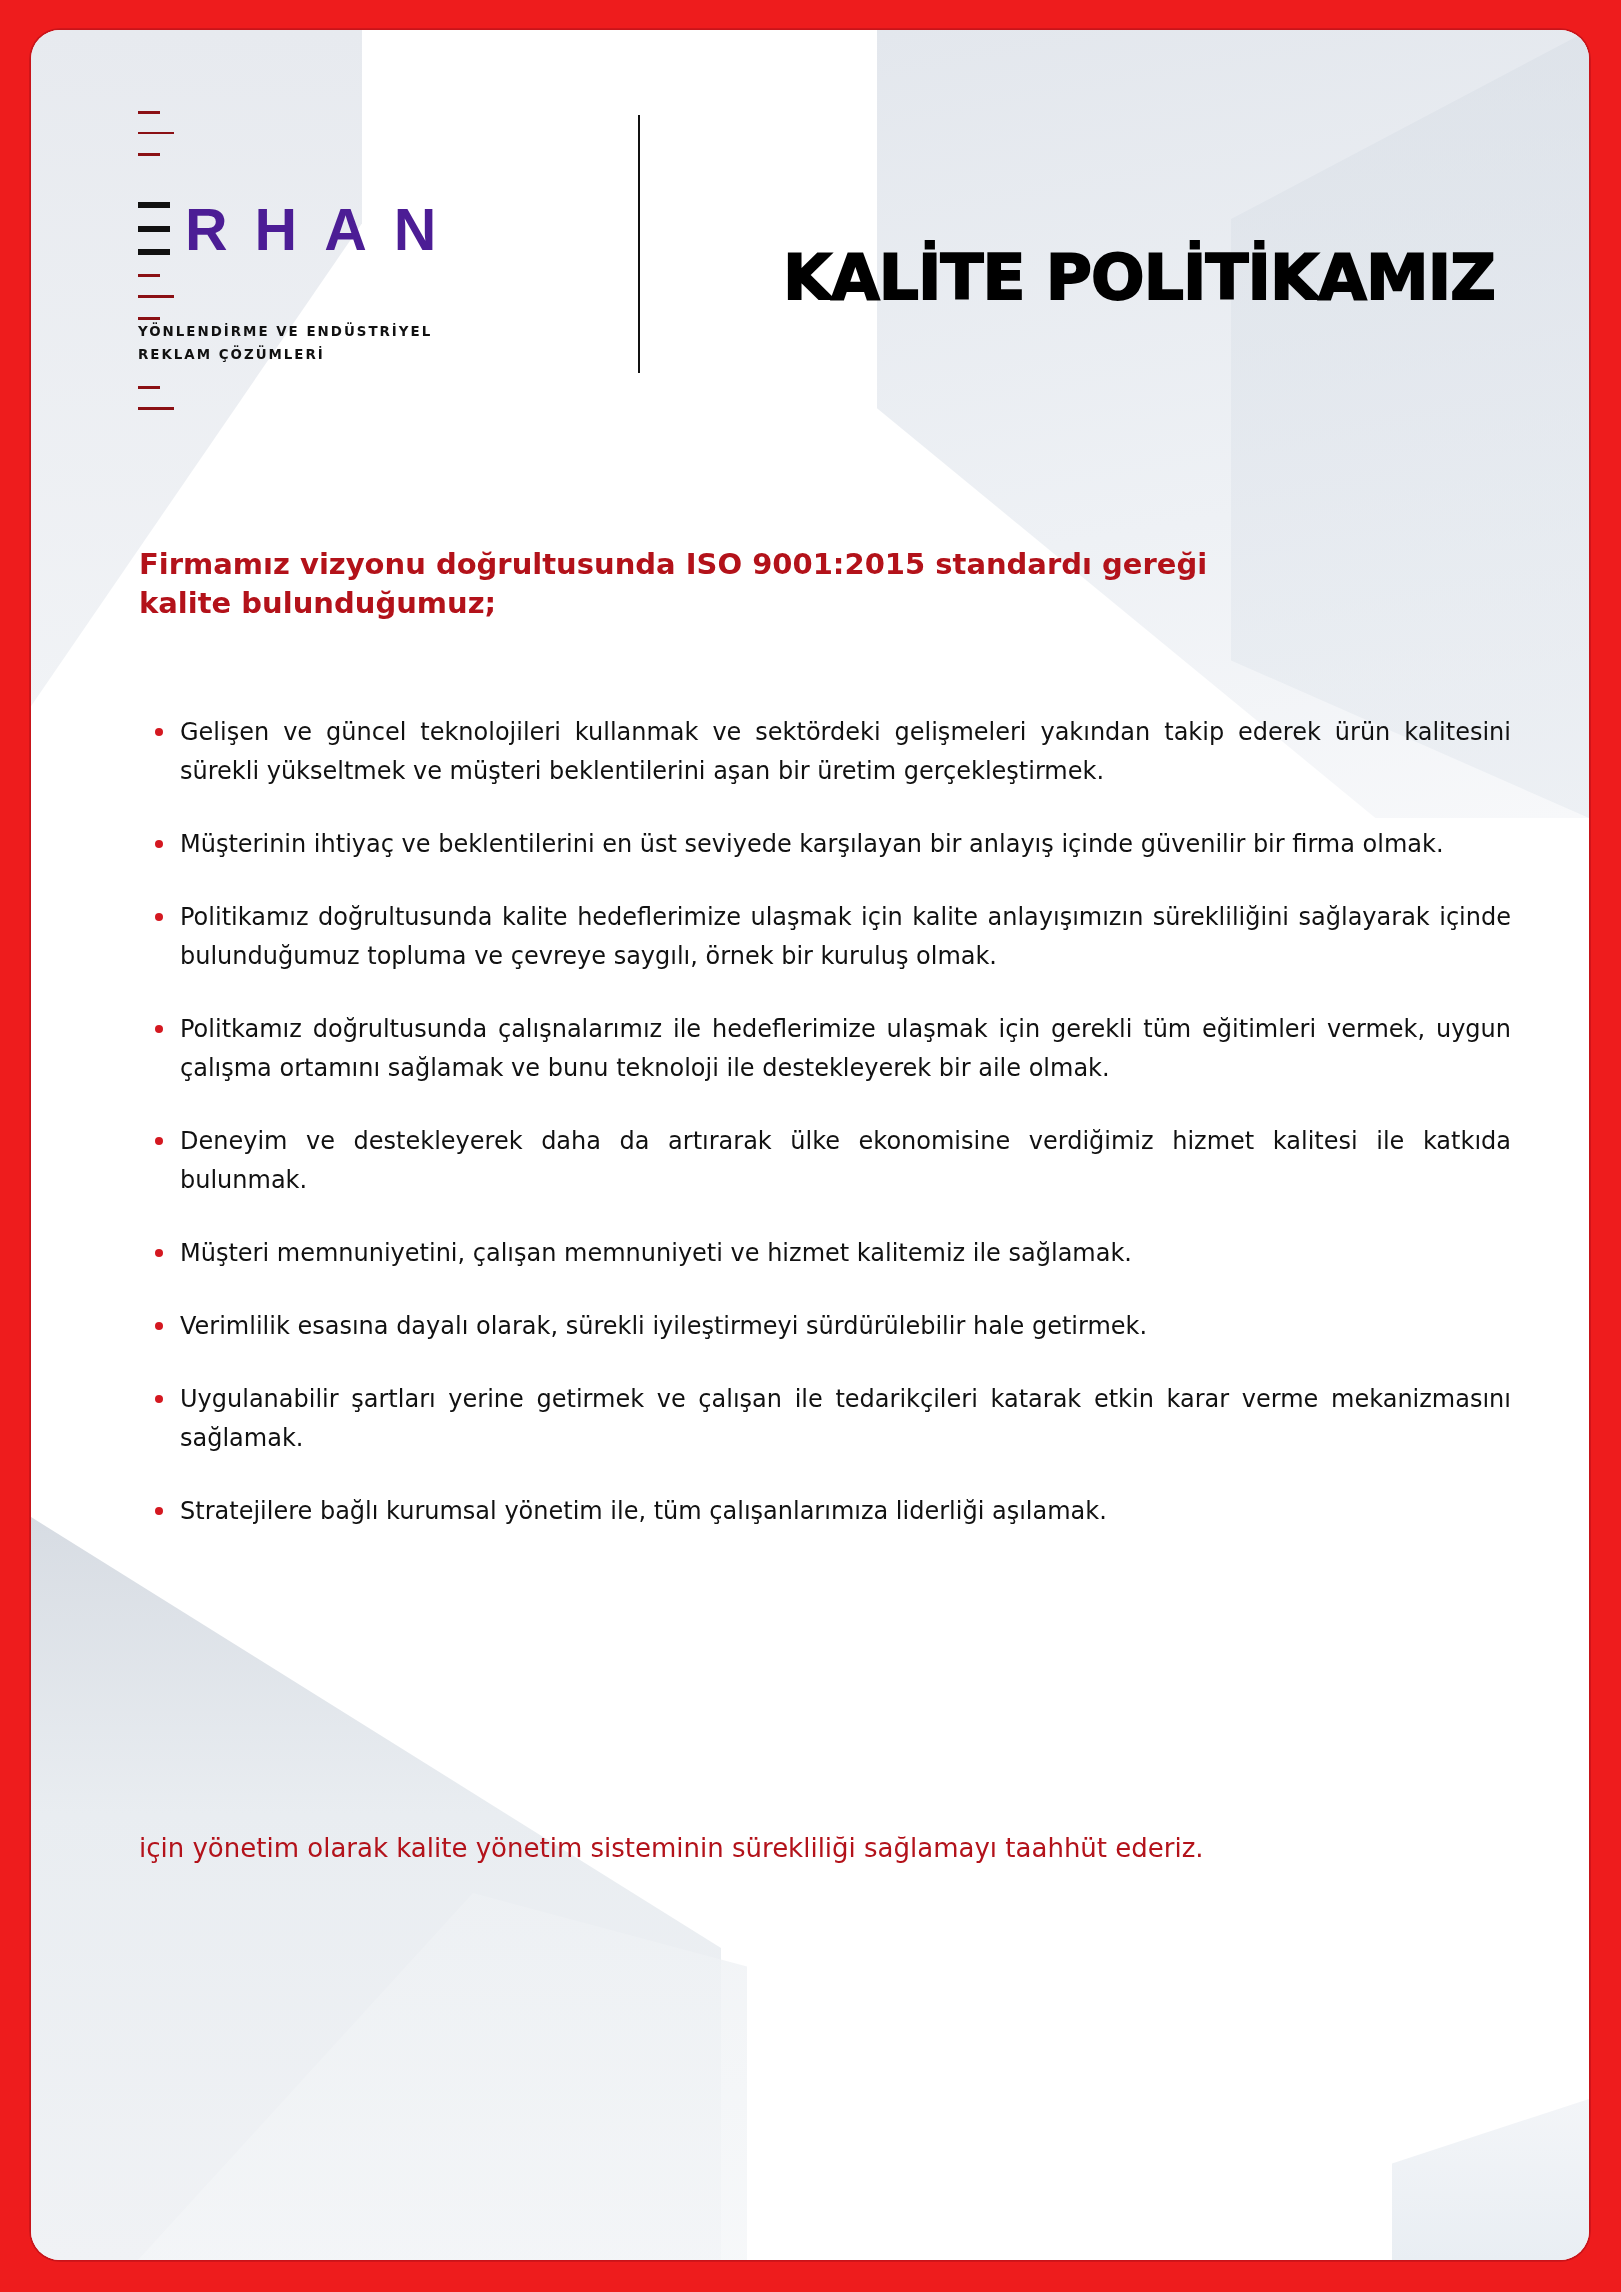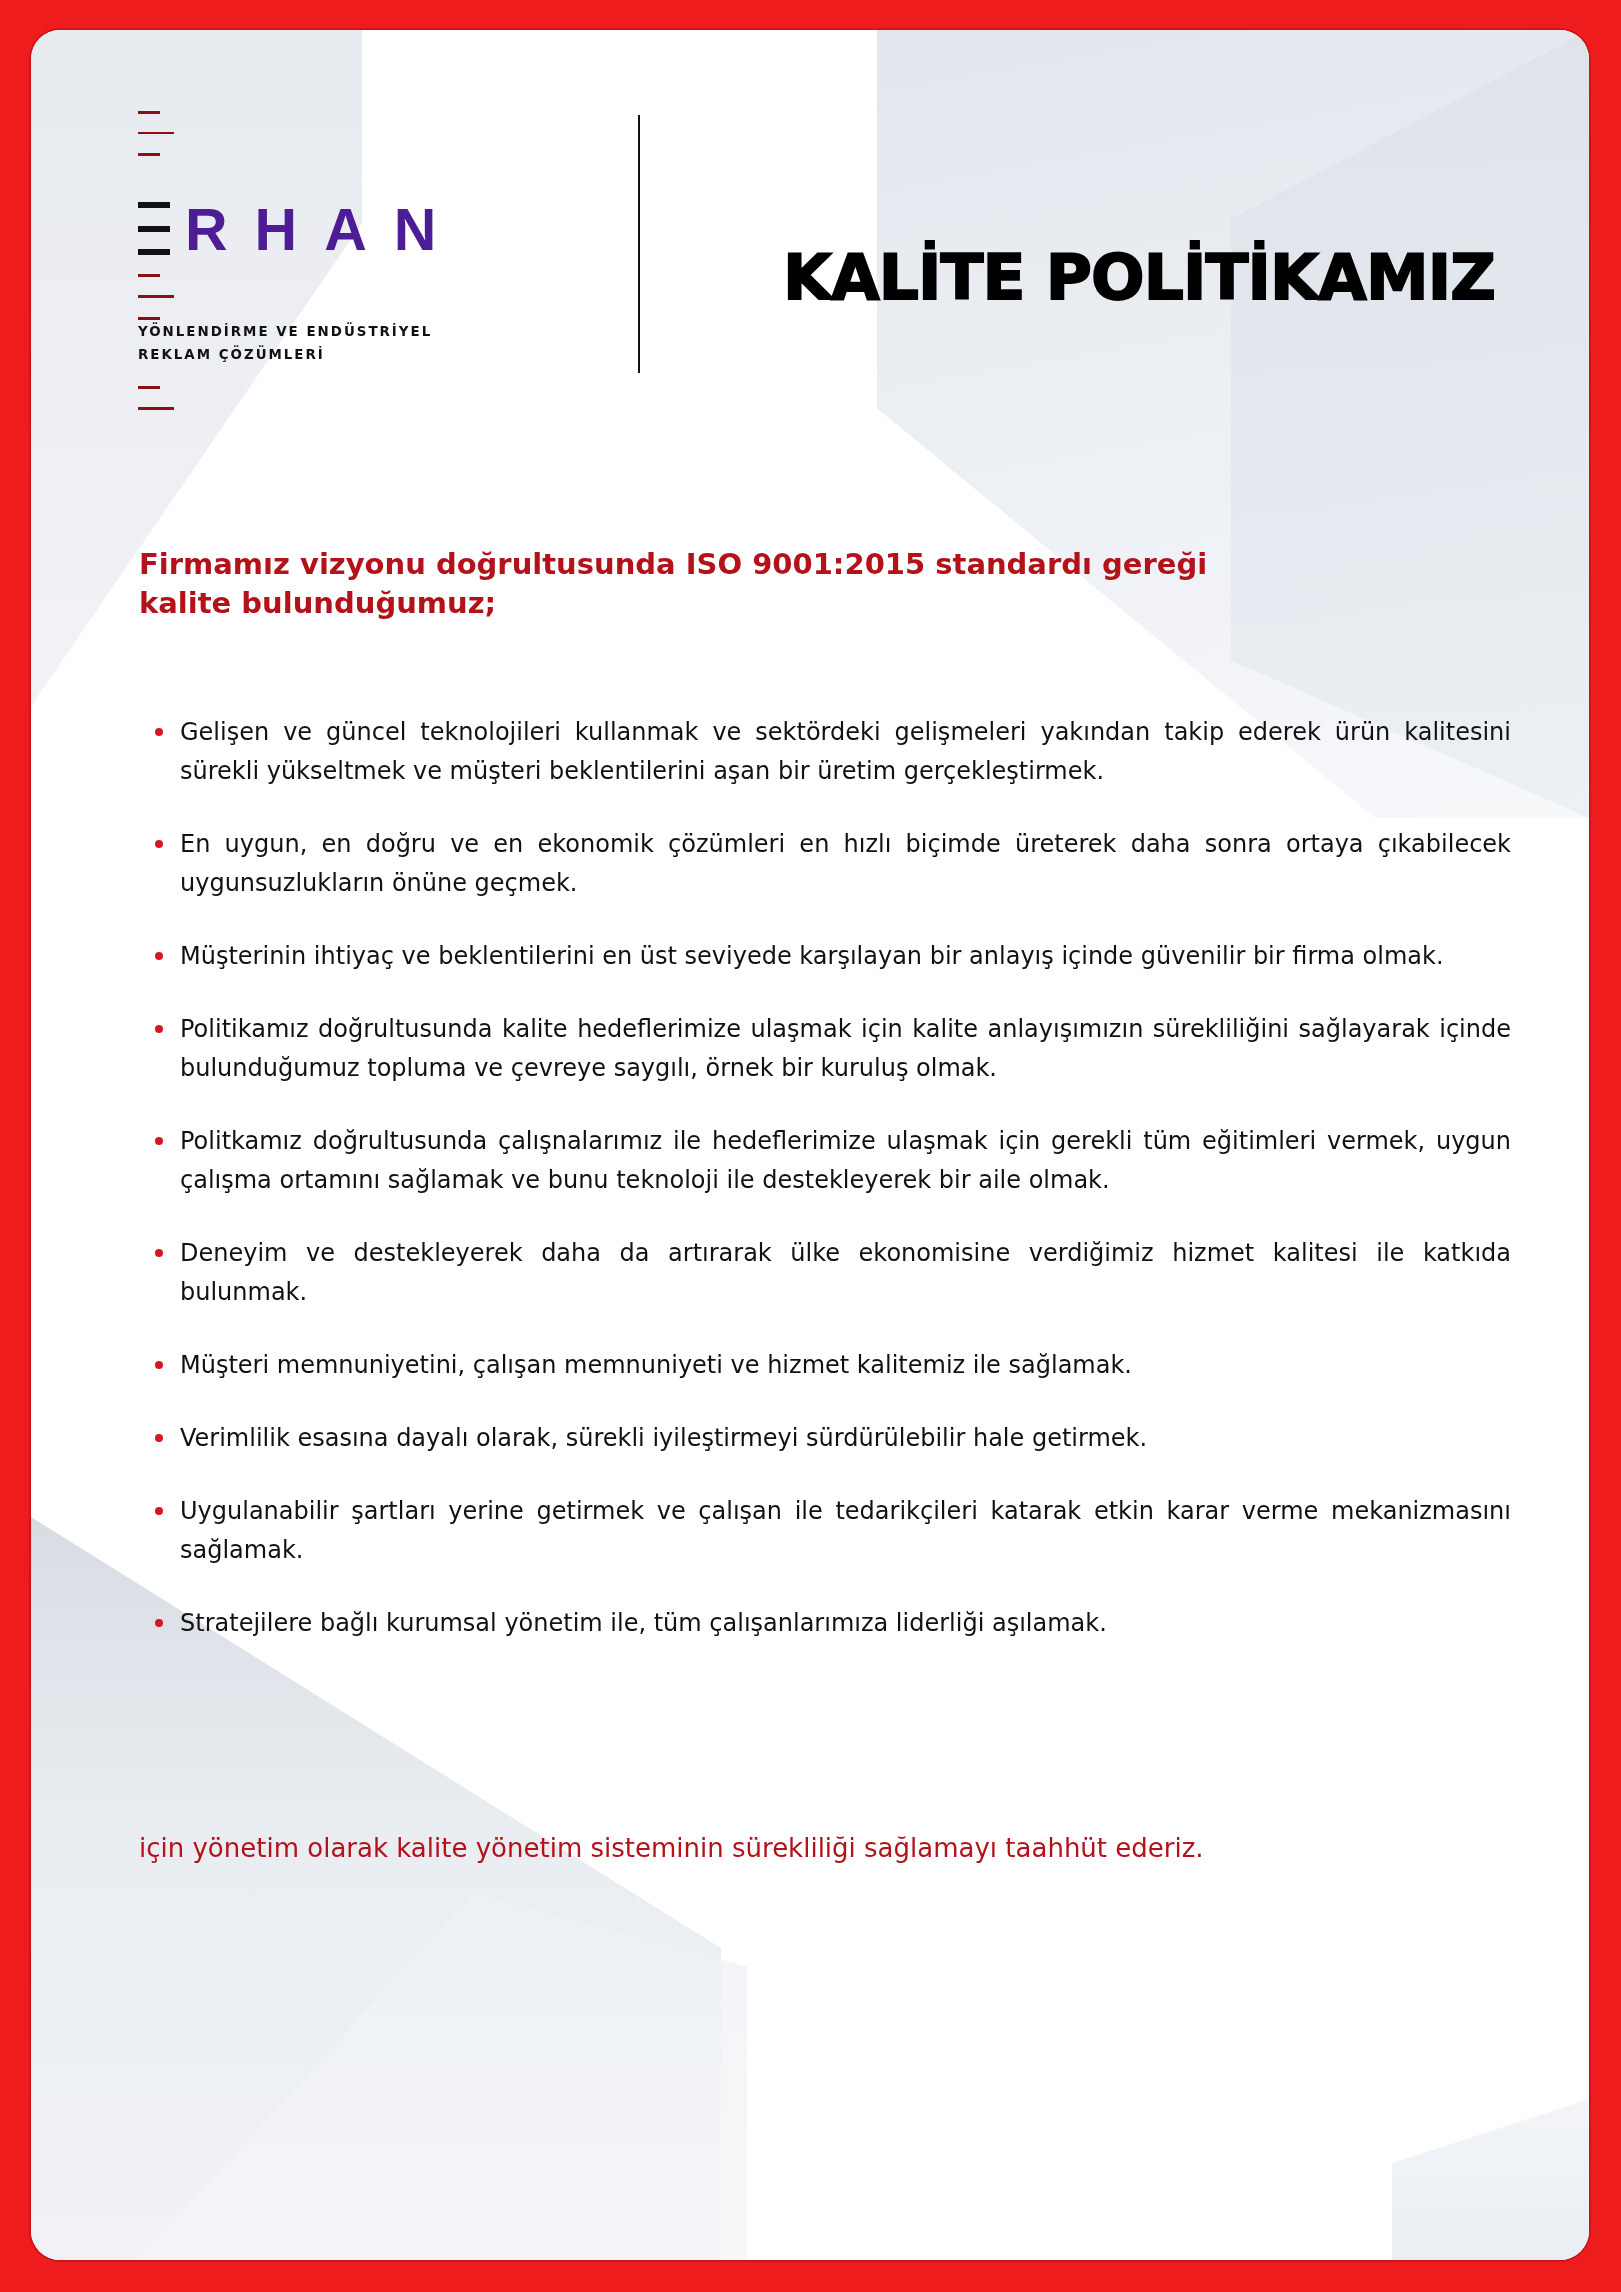--- a/index.html
+++ b/index.html
@@ -145,21 +145,20 @@
 
   <h1 class="title">KALİTE POLİTİKAMIZ</h1>
 
   <div class="intro">
     <div>Firmamız vizyonu doğrultusunda ISO 9001:2015 standardı gereği</div>
     <div>kalite bulunduğumuz;</div>
   </div>
 
   <ul class="policy-list">
     <li class="policy-item"><span class="bullet"></span><span>Gelişen ve güncel teknolojileri kullanmak ve sektördeki gelişmeleri yakından takip ederek ürün kalitesini sürekli yükseltmek ve müşteri beklentilerini aşan bir üretim gerçekleştirmek.</span></li>
-    <li class="policy-item"><span class="bullet"></span><span>En uygun, en doğru ve en ekonomik çözümleri en hızlı biçimde üreterek daha sonra ortaya çıkabilecek uygunsuzlukların önüne geçmek.</span></li>
     <li class="policy-item"><span class="bullet"></span><span>Müşterinin ihtiyaç ve beklentilerini en üst seviyede karşılayan bir anlayış içinde güvenilir bir firma olmak.</span></li>
     <li class="policy-item"><span class="bullet"></span><span>Politikamız doğrultusunda kalite hedeflerimize ulaşmak için kalite anlayışımızın sürekliliğini sağlayarak içinde bulunduğumuz topluma ve çevreye saygılı, örnek bir kuruluş olmak.</span></li>
     <li class="policy-item"><span class="bullet"></span><span>Politkamız doğrultusunda çalışnalarımız ile hedeflerimize ulaşmak için gerekli tüm eğitimleri vermek, uygun çalışma ortamını sağlamak ve bunu teknoloji ile destekleyerek bir aile olmak.</span></li>
     <li class="policy-item"><span class="bullet"></span><span>Deneyim ve destekleyerek daha da artırarak ülke ekonomisine verdiğimiz hizmet kalitesi ile katkıda bulunmak.</span></li>
     <li class="policy-item single"><span class="bullet"></span><span>Müşteri memnuniyetini, çalışan memnuniyeti ve hizmet kalitemiz ile sağlamak.</span></li>
     <li class="policy-item single"><span class="bullet"></span><span>Verimlilik esasına dayalı olarak, sürekli iyileştirmeyi sürdürülebilir hale getirmek.</span></li>
     <li class="policy-item"><span class="bullet"></span><span>Uygulanabilir şartları yerine getirmek ve çalışan ile tedarikçileri katarak  etkin karar verme mekanizmasını sağlamak.</span></li>
     <li class="policy-item single"><span class="bullet"></span><span>Stratejilere bağlı kurumsal yönetim ile, tüm çalışanlarımıza liderliği aşılamak.</span></li>
   </ul>
 

